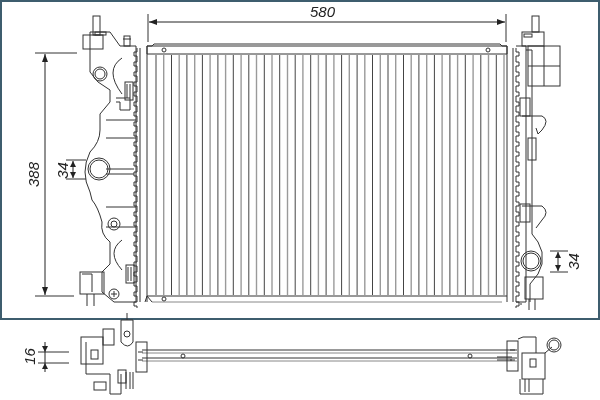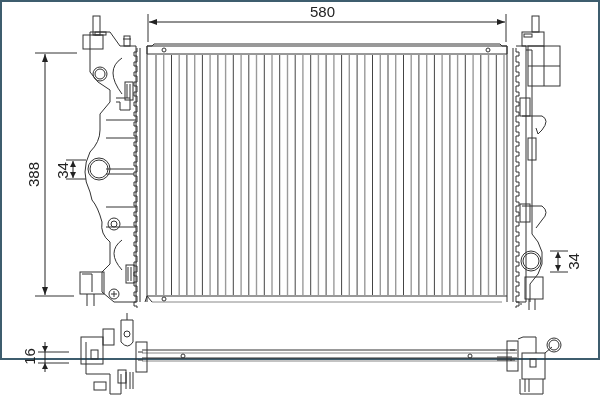--- a/index.html
+++ b/index.html
@@ -1,17 +1,17 @@
 <!DOCTYPE html>
 <html><head>
   <meta charset="utf-8">
   <style>
     html, body { margin: 0; padding: 0; background: #ffffff; }
     body { width: 600px; height: 400px; overflow: hidden; font-family: "Liberation Sans", sans-serif; }
-    .frame { position: relative; width: 600px; height: 360px; box-sizing: border-box; border: 2px solid #3e5d6e; background: #fff; }
+    .frame { position: relative; width: 600px; height: 320px; box-sizing: border-box; border: 2px solid #3e5d6e; background: #fff; font-style: italic; }
     svg { position: absolute; left: 0; top: 0; }
     .dim-text { position: absolute; font-family: "Liberation Sans", sans-serif; font-size: 15px; color: #222; line-height: 1; }
     .rot { transform: rotate(-90deg); transform-origin: center center; }
   </style>
 </head>
 <body>
 
 <div class="frame">
   <svg width="600" height="400" viewBox="0 0 600 400">
     <g fill="none" stroke="#333" stroke-width="1">

